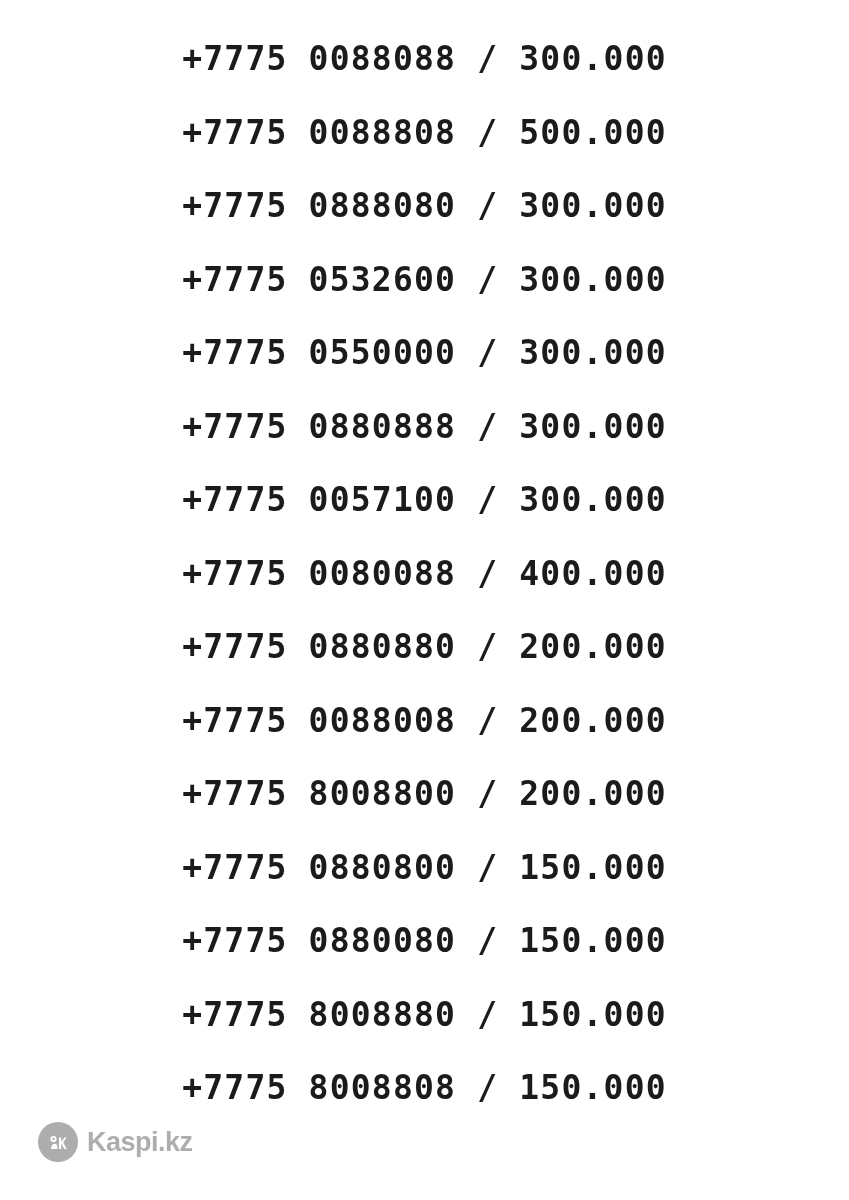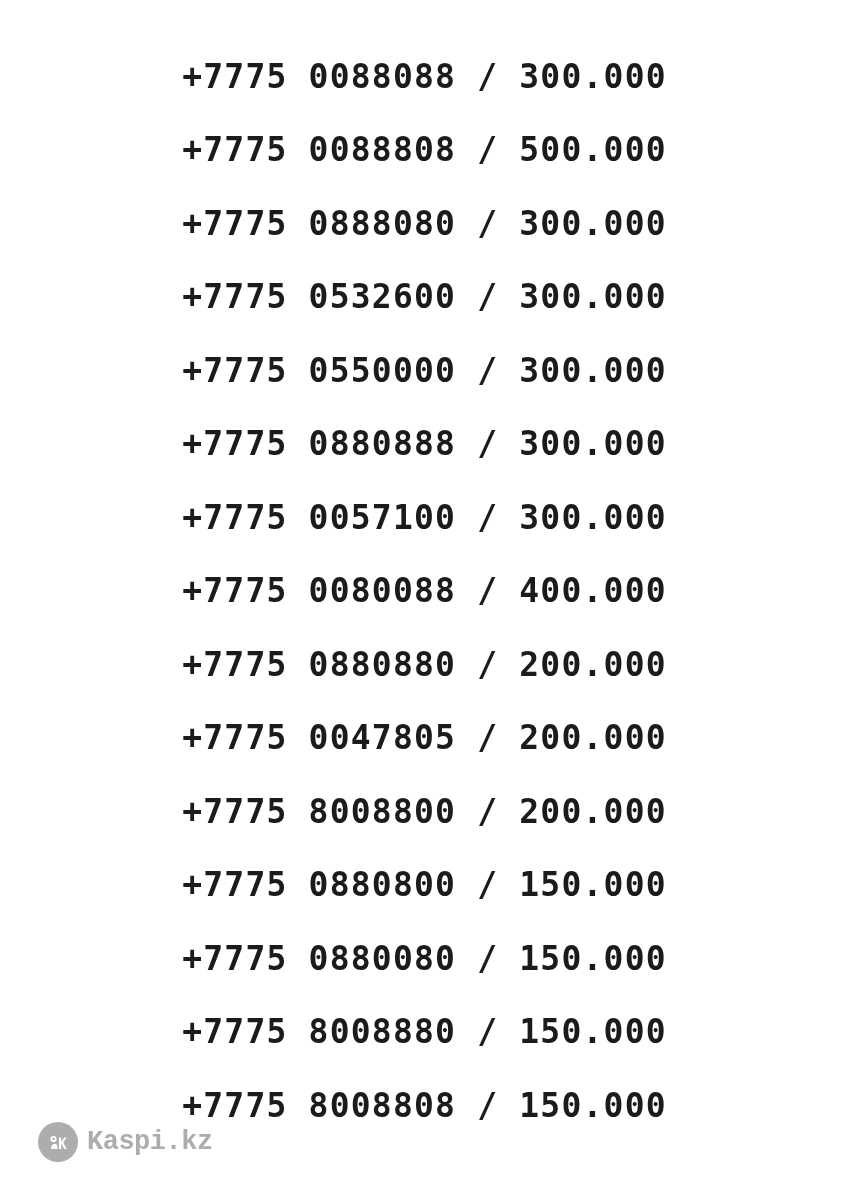--- a/index.html
+++ b/index.html
@@ -23,21 +23,21 @@
     position: absolute;
     top: 0;
     left: 0;
     width: 849px;
     padding-top: 22px;
     box-sizing: border-box;
   }
   .row {
     height: 73.5px;
     display: flex;
-    align-items: flex-end;
+    align-items: center;
     justify-content: center;
   }
   .row-text {
     font-family: "DejaVu Sans Mono", monospace;
     font-weight: 700;
     font-size: 33px;
     letter-spacing: 1.2px;
     color: #1b1b1b;
     white-space: nowrap;
   }
@@ -54,21 +54,21 @@
     width: 40px;
     height: 40px;
     border-radius: 50%;
     background: #8e8e8e;
     display: flex;
     align-items: center;
     justify-content: center;
   }
   .wm-logo svg { display: block; }
   .wm-text {
-    font-family: Liberation Mono, monospace;
+    font-family: Liberation Sans, sans-serif;
     font-weight: 700;
     font-size: 27px;
     color: #8e8e8e;
     letter-spacing: -0.5px;
   }
 </style>
 </head>
 <body>
 
 <div class="page">
@@ -95,21 +95,21 @@
     <div class="row">
         <span class="row-text">+7775 0057100 / 300.000</span>
       </div>
     <div class="row">
         <span class="row-text">+7775 0080088 / 400.000</span>
       </div>
     <div class="row">
         <span class="row-text">+7775 0880880 / 200.000</span>
       </div>
     <div class="row">
-        <span class="row-text">+7775 0047805 / 200.000</span>
+        <span class="row-text">+7775 0088008 / 200.000</span>
       </div>
     <div class="row">
         <span class="row-text">+7775 8008800 / 200.000</span>
       </div>
     <div class="row">
         <span class="row-text">+7775 0880800 / 150.000</span>
       </div>
     <div class="row">
         <span class="row-text">+7775 0880080 / 150.000</span>
       </div>

